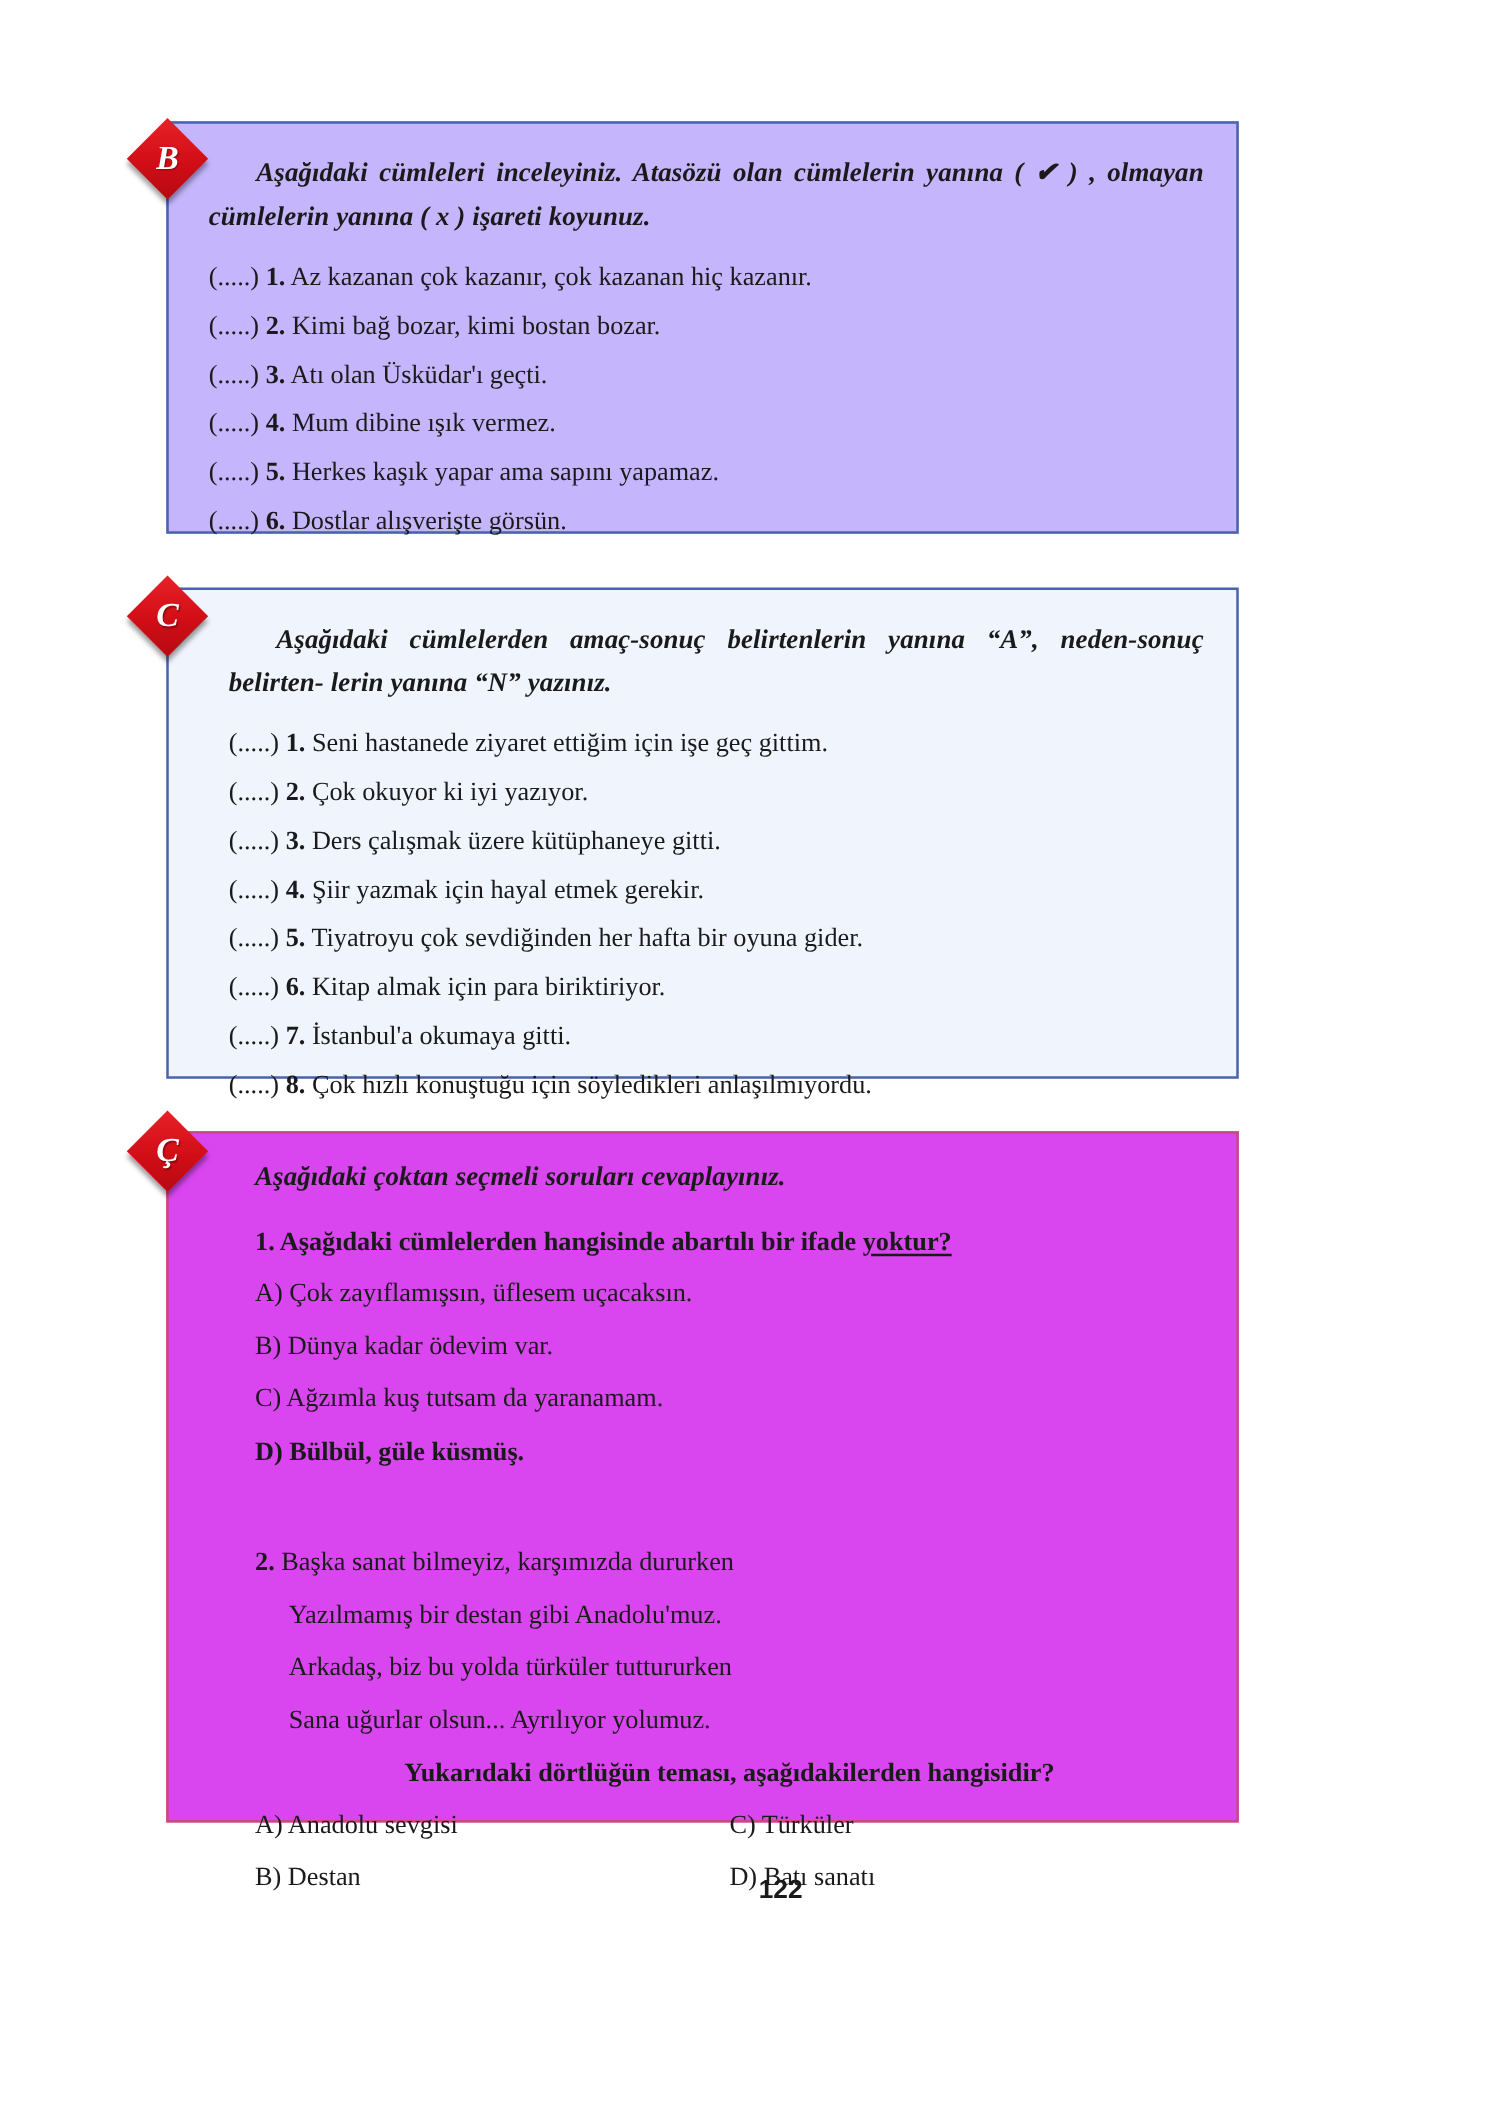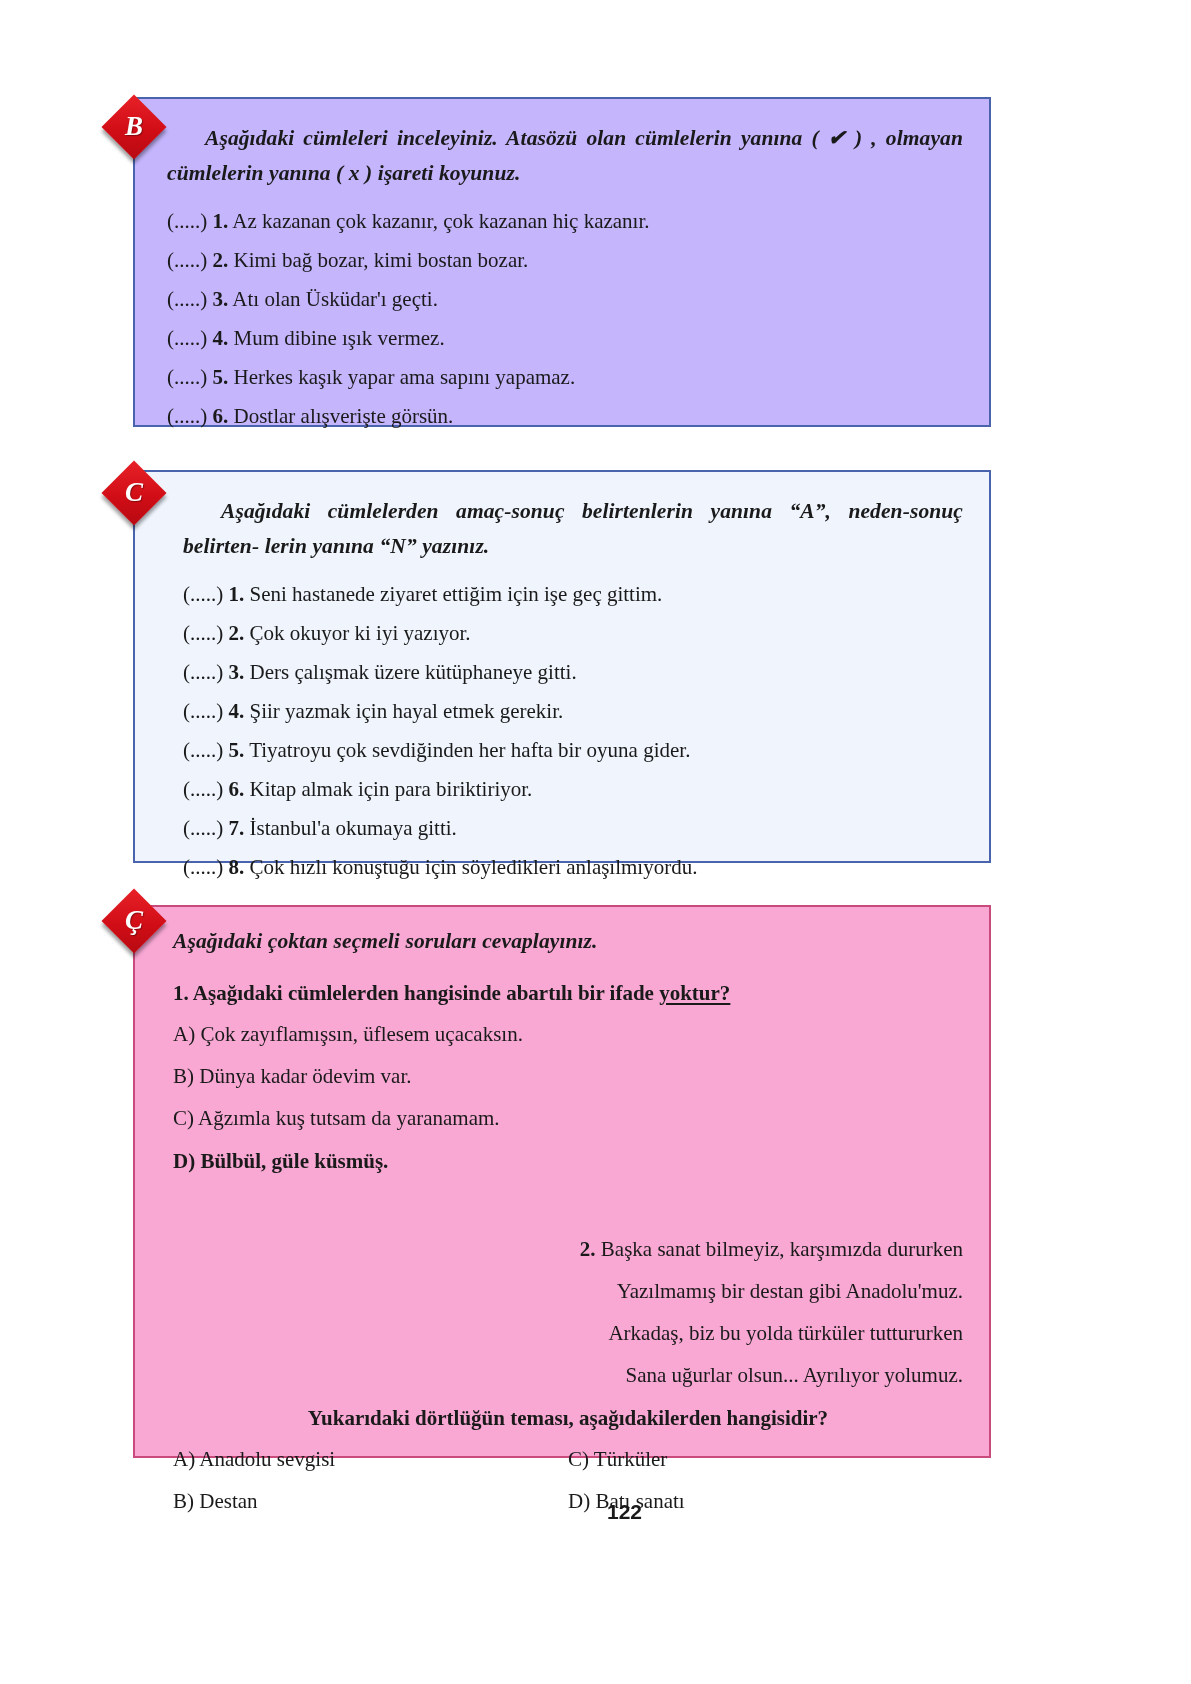--- a/index.html
+++ b/index.html
@@ -33,22 +33,23 @@
   }
   .exercise.blue-warm {
     background: #c4b5fd;
     border-color: #4a63ad;
   }
   .exercise.blue-cool {
     background: #eff4fd;
     border-color: #4a63ad;
   }
   .exercise.pink {
-    background: #f9a8d4;
+    background: #d946ef;
     border-color: #c94a7d;
+    padding-left: 31px;
   }
 
   
   .badge {
     position: absolute;
     width: 46px;
     height: 46px;
     transform: rotate(45deg);
     background: #e0121b;
     background: linear-gradient(135deg, #e82127 0%, #d10d16 55%, #b70a12 100%);
@@ -102,21 +103,21 @@
   }
   .mc-question .qnum { font-weight: bold; }
   .underlined { text-decoration: underline; text-underline-offset: 3px; }
 
   .mc-option {
     font-size: 21px;
     line-height: 1.2;
     margin-bottom: 17px;
   }
 
-  .poem-block { margin: 0; text-align: right; }
+  .poem-block { margin: 0; }
   .poem-lead {
     font-size: 21px;
     line-height: 1.2;
     margin-bottom: 17px;
   }
   .poem-lead .qnum { font-weight: bold; }
   .poem-line {
     font-size: 21px;
     line-height: 1.2;
     margin-bottom: 17px;

